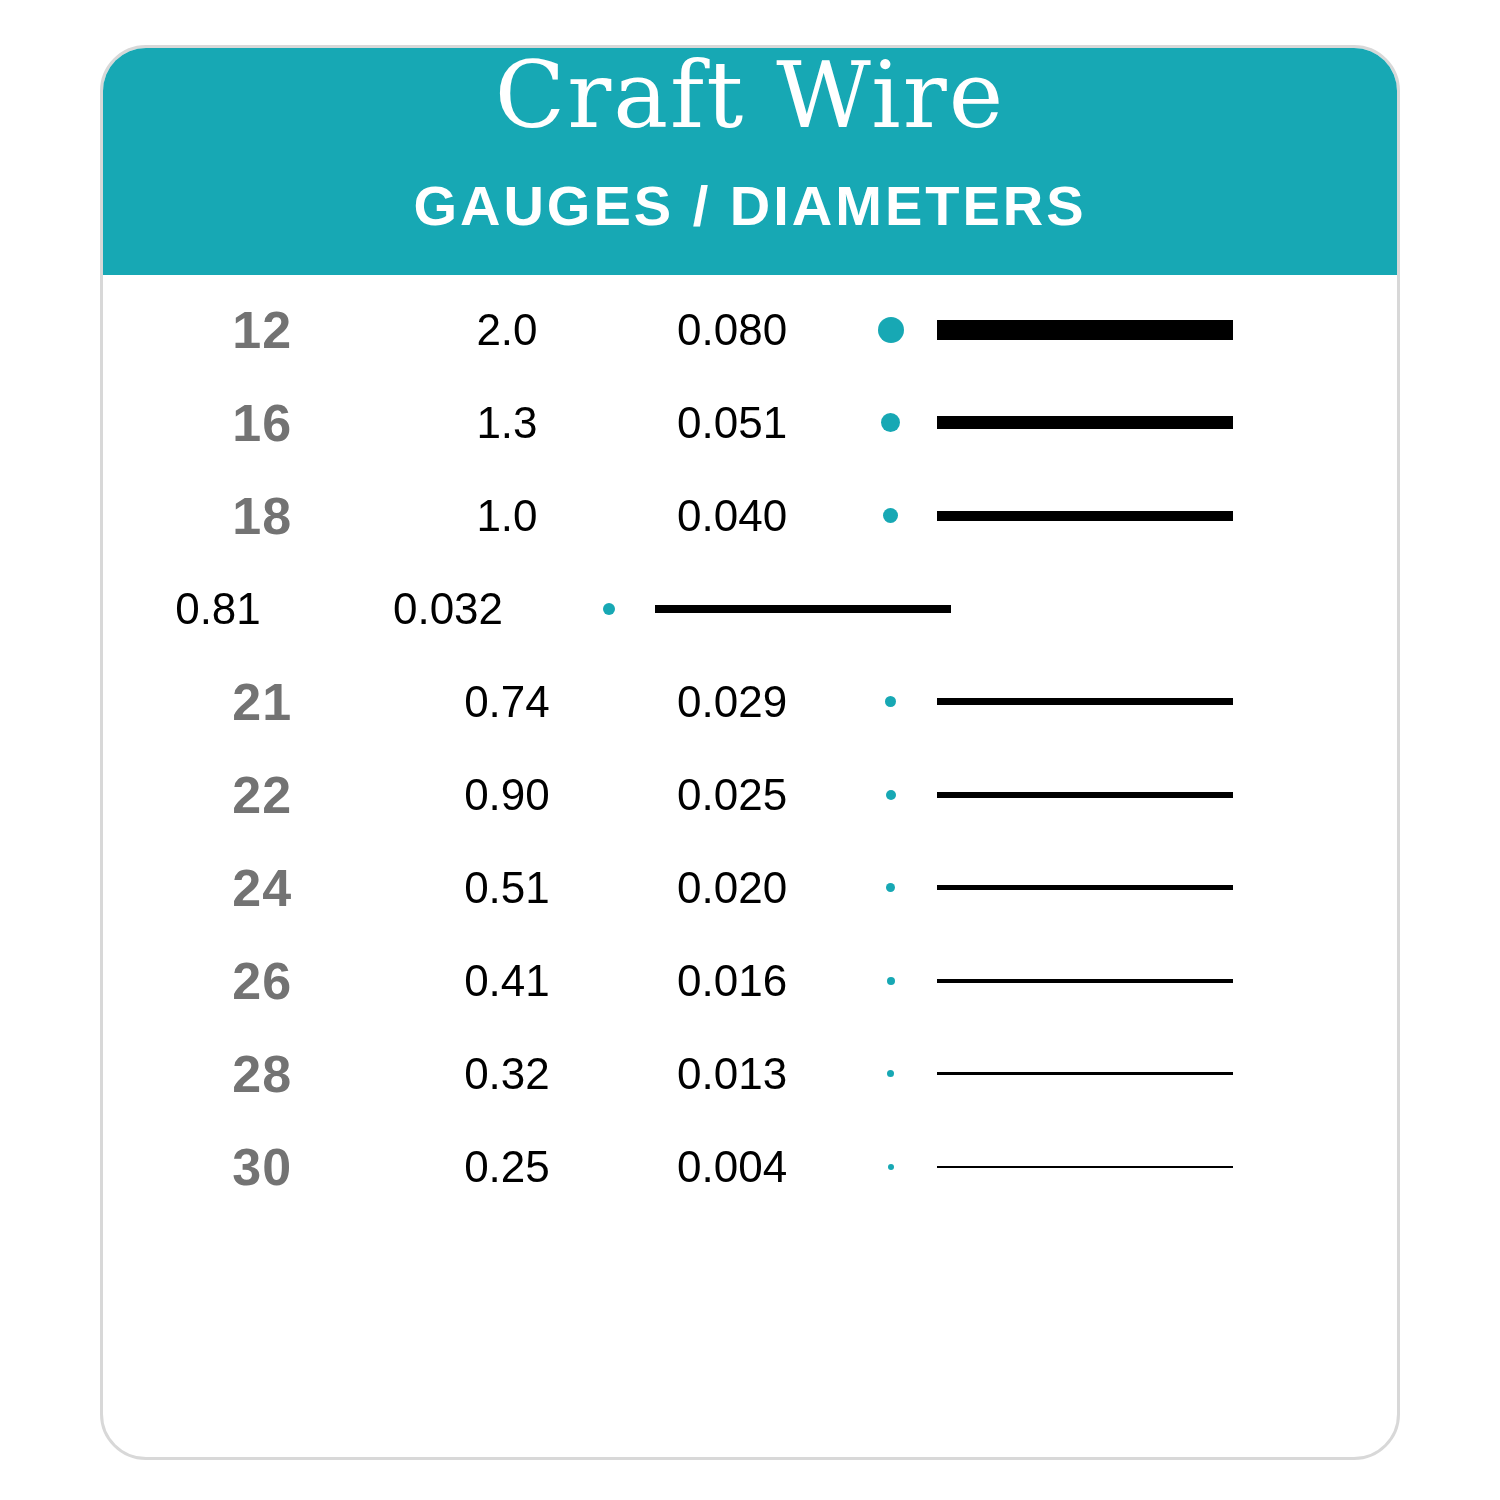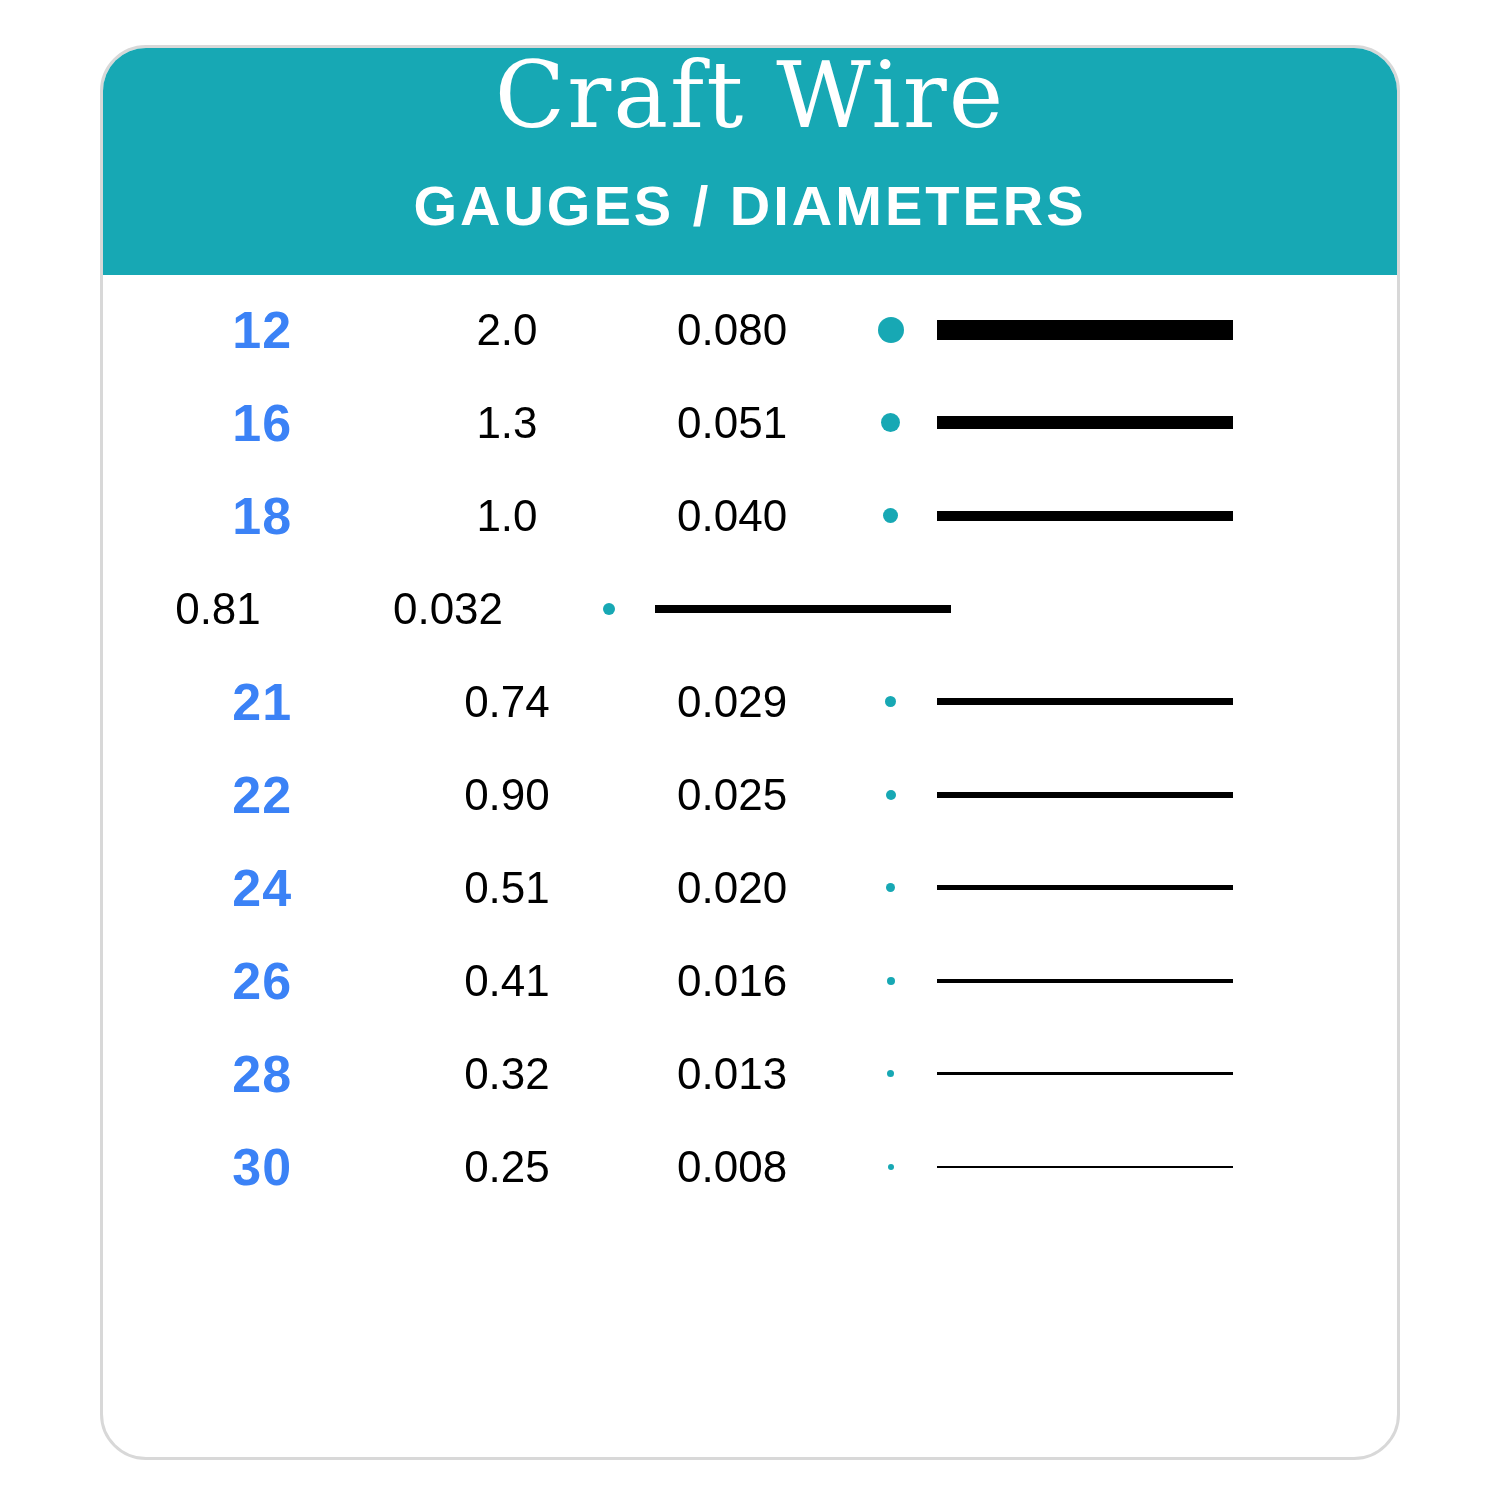--- a/index.html
+++ b/index.html
@@ -91,21 +91,21 @@
     align-items: center;
     height: 93px;
     width: 100%;
   }
 
   .c-gauge {
     width: 270px;
     text-align: center;
     font-size: 52px;
     font-weight: 700;
-    color: #3b82f6;
+    color: #737373;
     letter-spacing: 1px;
     padding-left: 27px;
   }
 
   .c-mm, .c-inch {
     width: 230px;
     text-align: center;
     font-size: 44px;
     font-weight: 400;
     color: #000;
@@ -264,21 +264,21 @@
             <div class="dot" style="width: 7px; height: 7px; background: rgb(23, 168, 180);"></div>
           </div>
           <div class="bar-wrap">
             <div class="bar" style="height: 3px; background: rgb(0, 0, 0);"></div>
           </div>
         </div>
       </div>
       <div class="row">
         <div class="c-gauge">30</div>
         <div class="c-mm">0.25</div>
-        <div class="c-inch">0.008</div>
+        <div class="c-inch">0.004</div>
         <div class="c-rel">
           <div class="dot-wrap">
             <div class="dot" style="width: 6px; height: 6px; background: rgb(23, 168, 180);"></div>
           </div>
           <div class="bar-wrap">
             <div class="bar" style="height: 2px; background: rgb(0, 0, 0);"></div>
           </div>
         </div>
       </div>
     </div>

